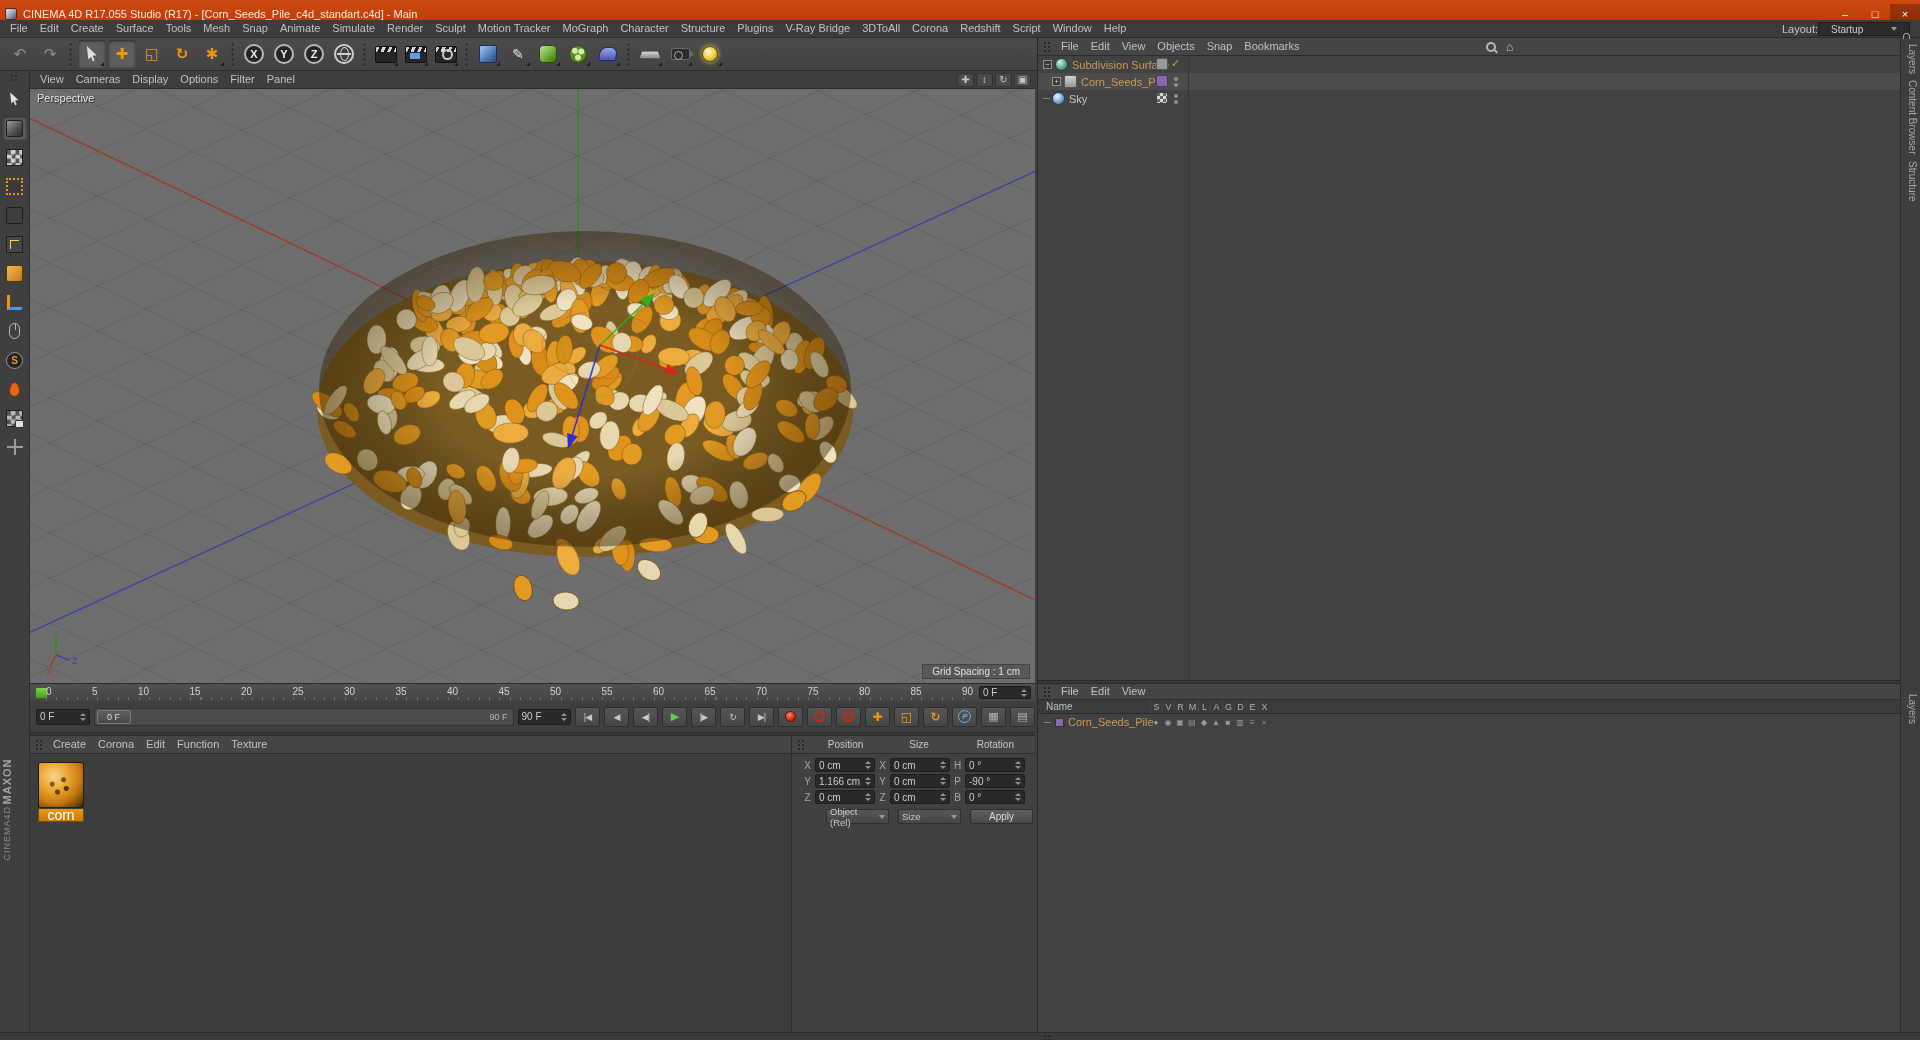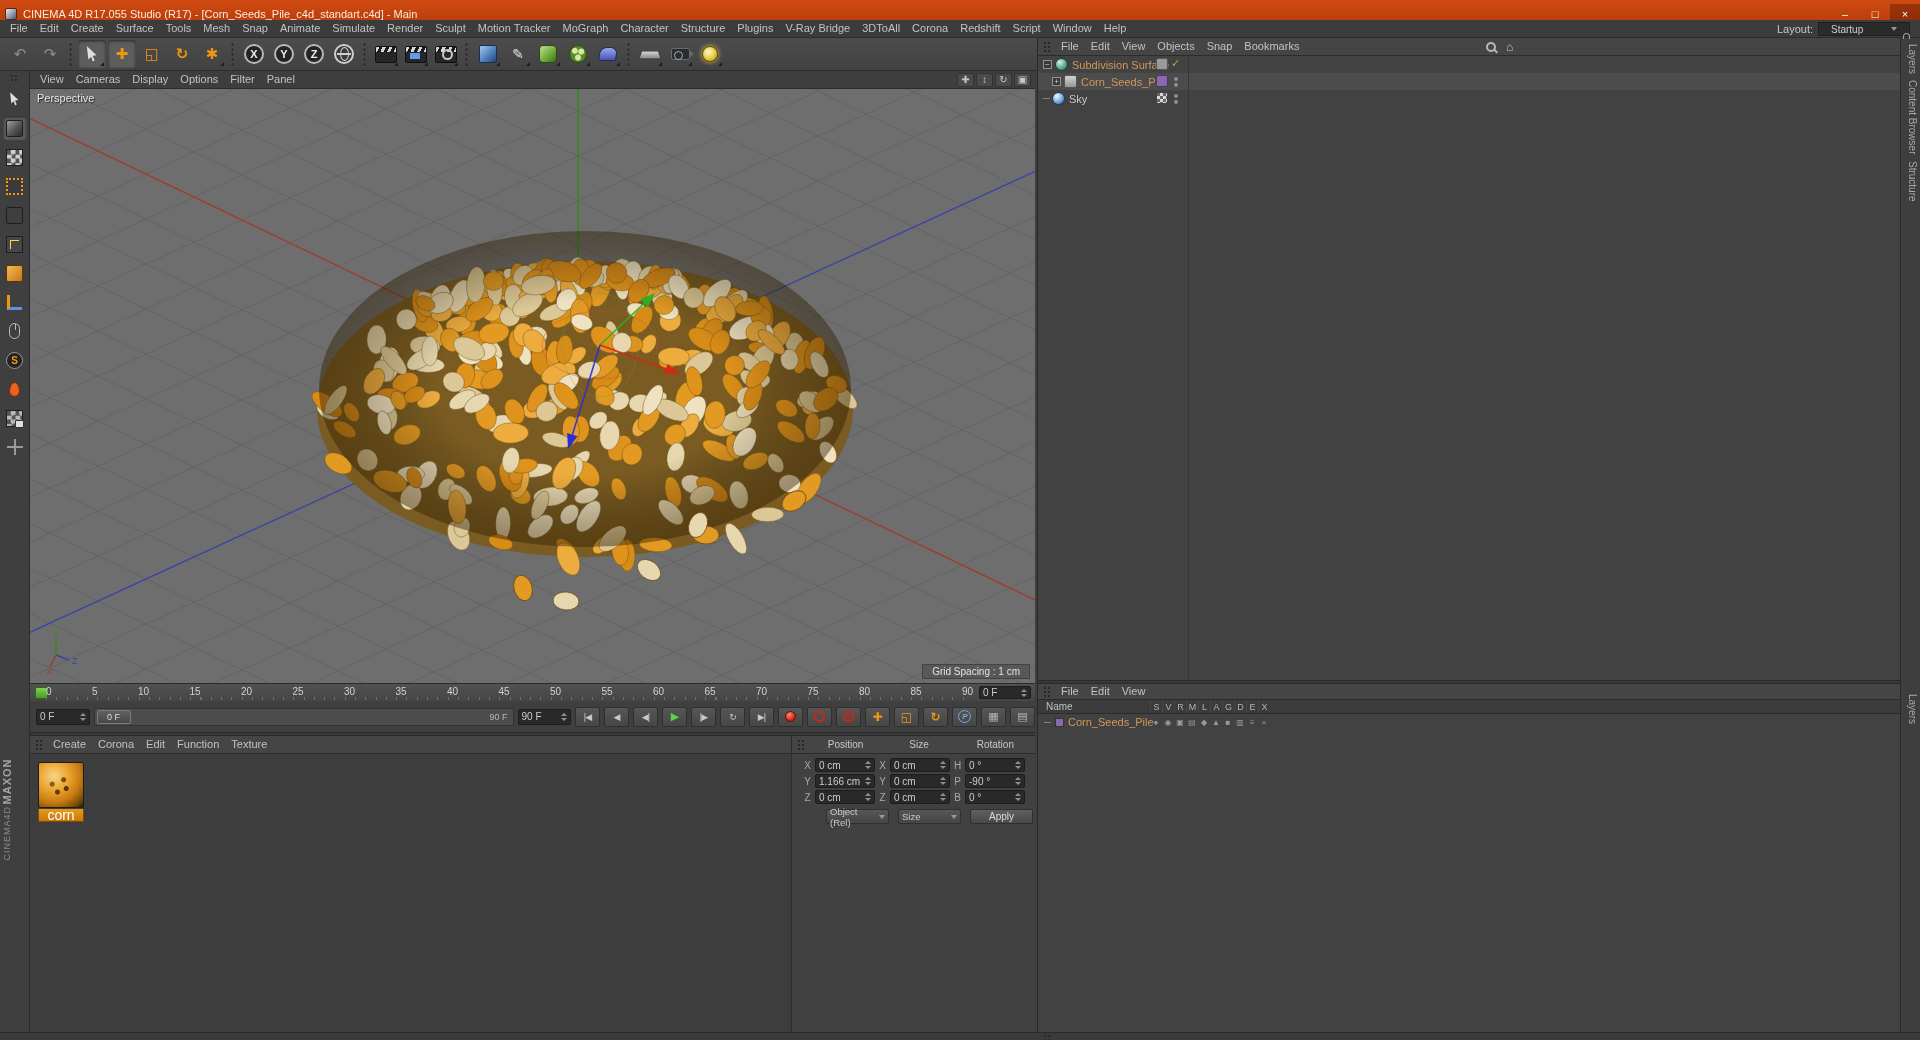--- a/index.html
+++ b/index.html
@@ -15,21 +15,21 @@
             background:linear-gradient(135deg,#e8e8e8,#9aa4b8 50%,#4a5468)}
   #win-title{white-space:nowrap}
   #win-btns{margin-left:auto;display:flex;height:20px}
   .win-btn{width:30px;height:20px;display:flex;align-items:center;justify-content:center;color:#fff;font-size:11px}
   .win-btn.close{background:rgba(40,8,0,.30)}
 
   
   #menubar{left:0;top:20px;width:1920px;height:18px;background:#3c3c3c;border-bottom:1px solid #2c2c2c;
            display:flex;align-items:center;padding-left:4px}
   .menu-item{padding:0 6px;line-height:17px;color:#c2c2c2;white-space:nowrap}
-  #layout-area{margin-left:auto;display:flex;align-items:center;gap:5px;padding-right:10px}
+  #layout-area{margin-left:auto;display:flex;align-items:center;padding-right:10px}
   #layout-select{width:92px;height:14px;background:#2b2b2b;border:1px solid #1f1f1f;display:flex;
                  align-items:center;padding:0 12px;color:#ccc;font-size:10px}
   .caret{margin-left:auto;width:0;height:0;border-left:3px solid transparent;border-right:3px solid transparent;border-top:4px solid #999}
 
   
   #toolbar{left:0;top:38px;width:1037px;height:33px;background:linear-gradient(#4c4c4c,#424242);
            border-bottom:1px solid #2c2c2c;display:flex;align-items:center;padding-left:6px;gap:2px}
   .tbtn{width:28px;height:28px;border-radius:3px;display:flex;align-items:center;justify-content:center;position:relative;flex:none}
   .tbtn.pressed{background:#5d5d5d;box-shadow:inset 0 1px 3px #242424}
   .tbtn.sub::after{content:"";position:absolute;right:2px;bottom:2px;border-left:4px solid transparent;border-bottom:4px solid #1e1e1e}

